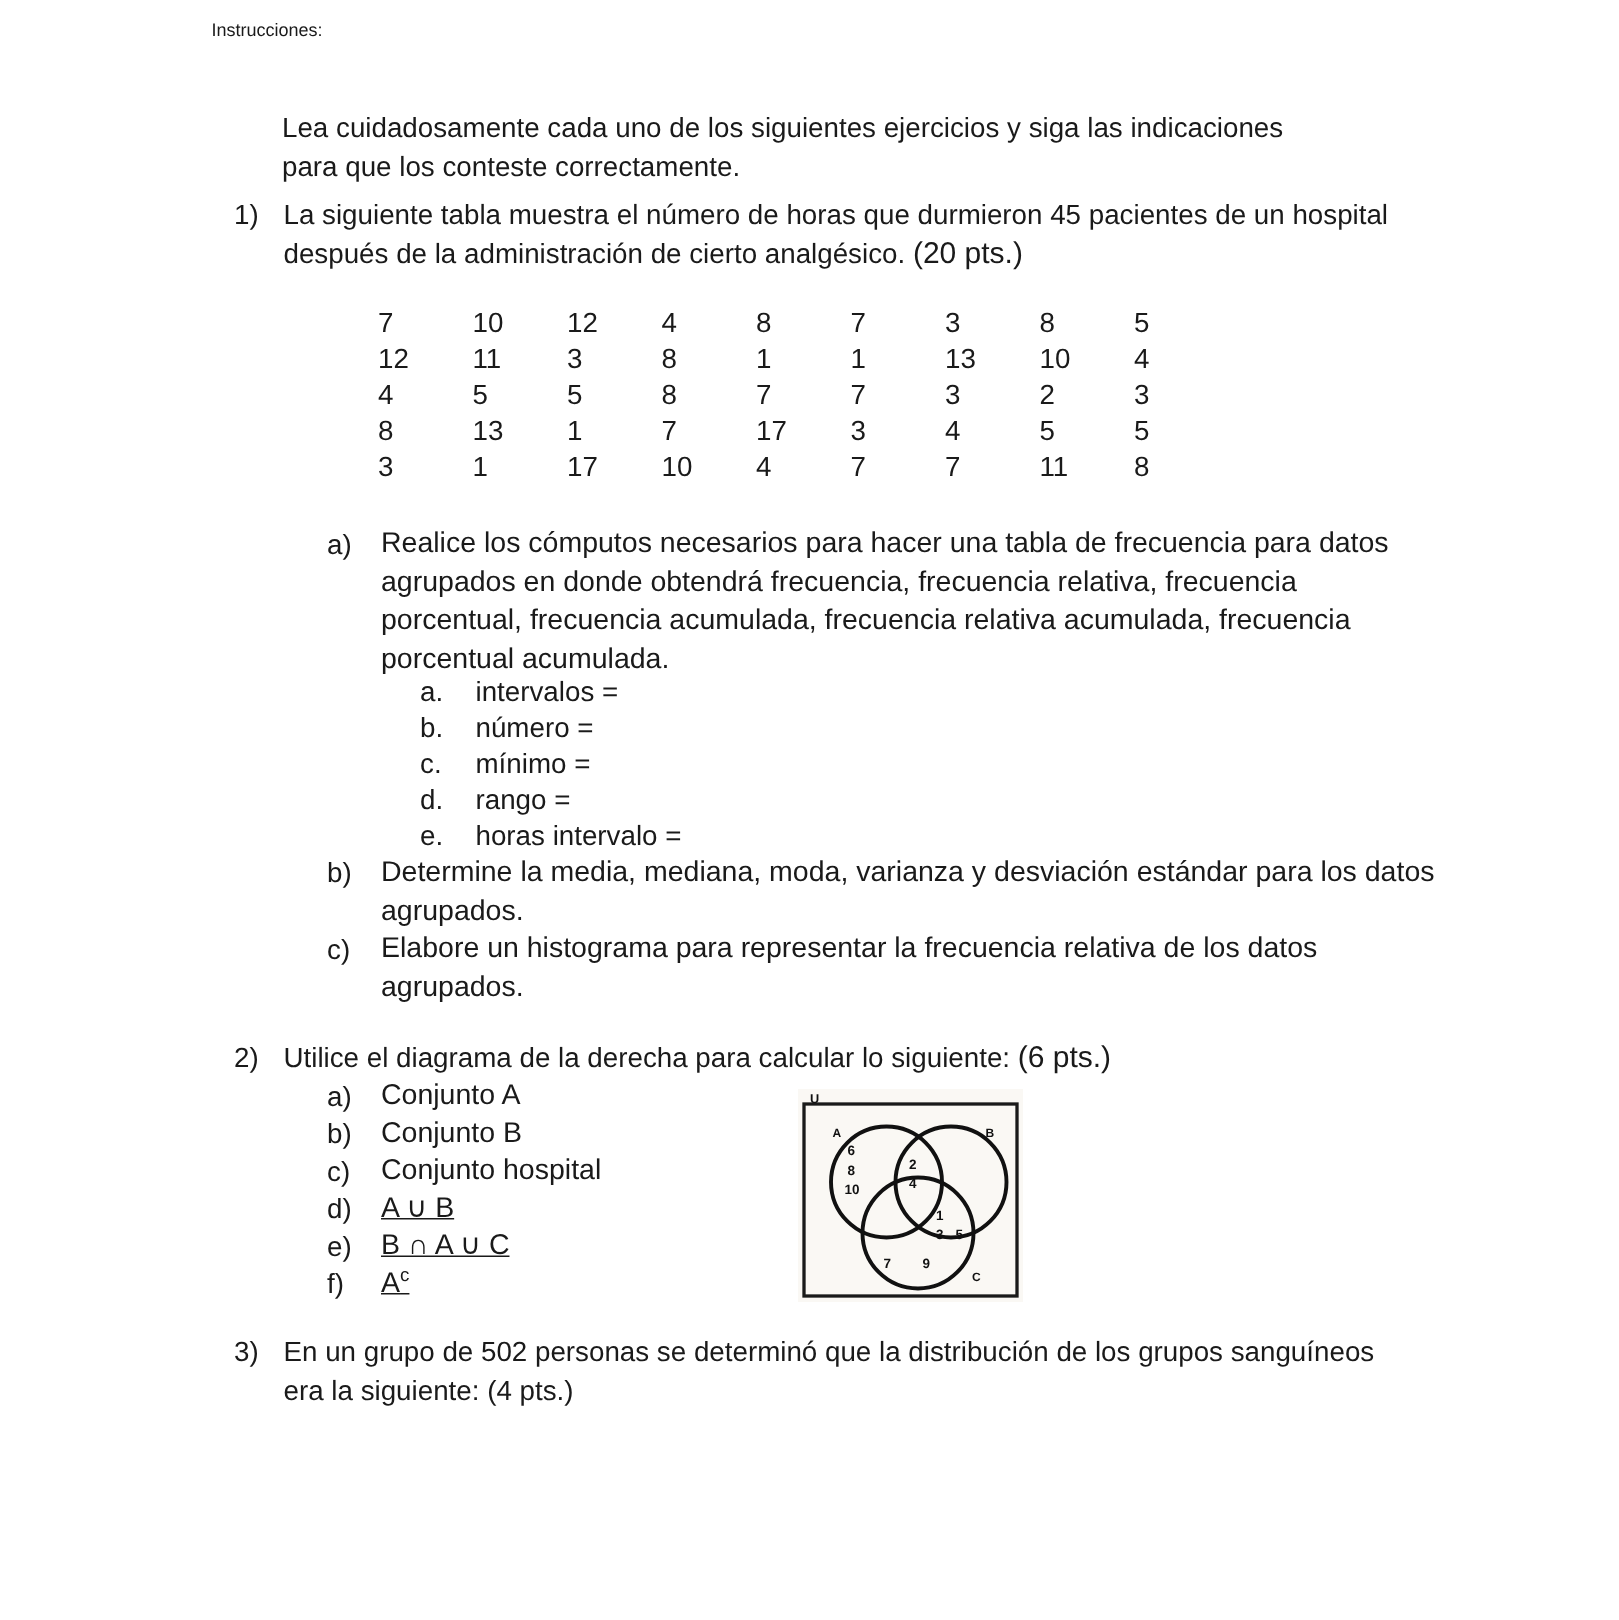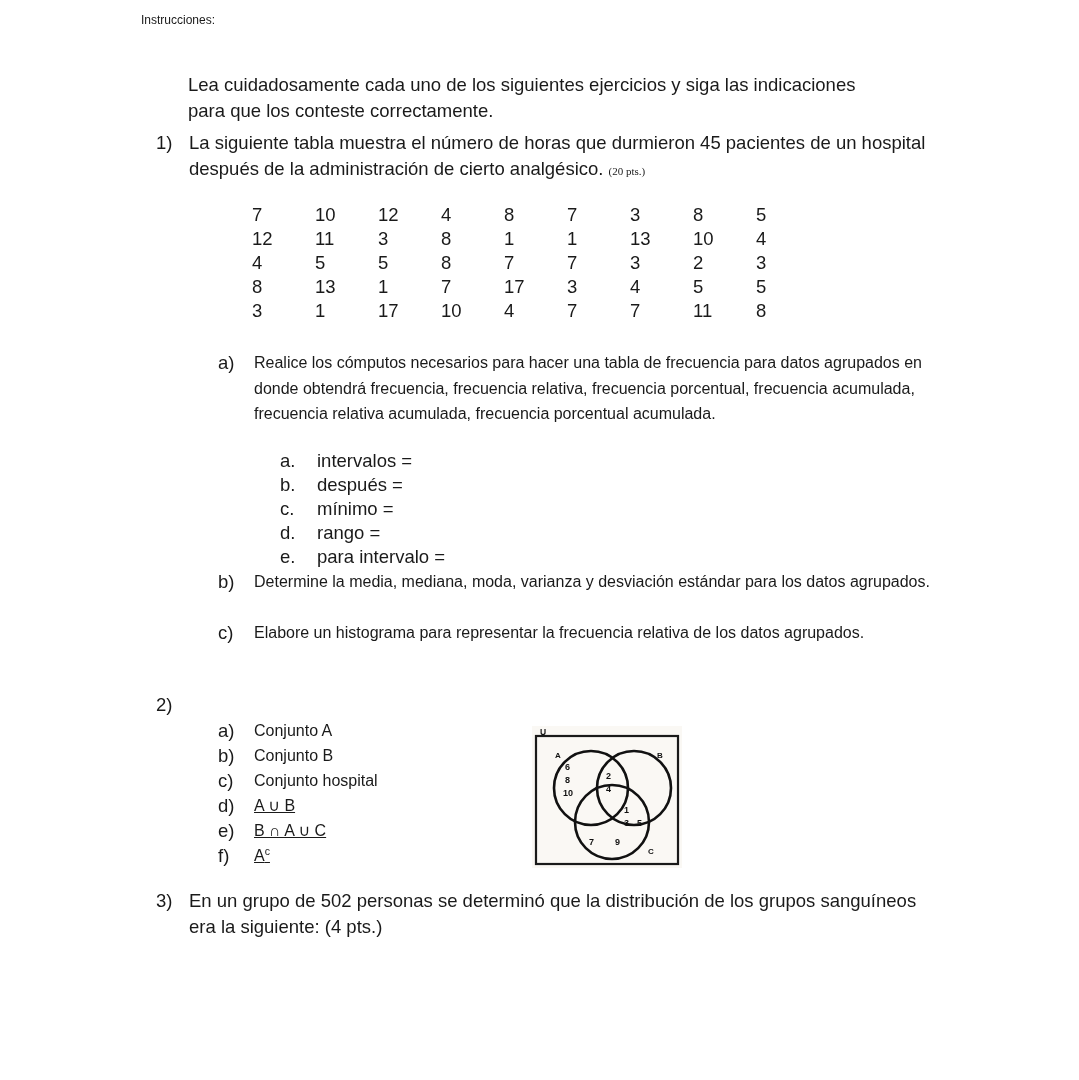--- a/index.html
+++ b/index.html
@@ -53,38 +53,37 @@
     width: 33px;
     font-size: 18.5px;
     line-height: 25.5px;
   }
   .q .body {
     font-size: 18.5px;
     line-height: 25.5px;
   }
 
   .pts {
-    font-size: 11px;
-    font-family: Liberation Serif, serif;
+    font-size: 20px;
   }
 
   
   .sub {
     position: absolute;
     display: flex;
     align-items: flex-start;
   }
   .sub .marker {
     flex: 0 0 auto;
     width: 36px;
     font-size: 18.5px;
     line-height: 25.5px;
   }
   .sub .body {
-    font-size: 16px;
+    font-size: 19px;
     line-height: 25.5px;
   }
 
   
   .inner {
     position: absolute;
     display: flex;
     align-items: flex-start;
   }
   .inner .marker {
@@ -206,47 +205,51 @@
     <div class="marker">a)</div>
     <div class="body">Realice los cómputos necesarios para hacer una tabla de frecuencia para datos agrupados en donde obtendrá frecuencia, frecuencia relativa, frecuencia porcentual, frecuencia acumulada, frecuencia relativa acumulada, frecuencia porcentual acumulada.</div>
   </div>
 
   <div class="inner" style="left:280px; top:449px;">
     <div class="marker">a.</div>
     <div class="body">intervalos =</div>
   </div>
   <div class="inner" style="left:280px; top:473px;">
     <div class="marker">b.</div>
-    <div class="body">después =</div>
+    <div class="body">número =</div>
   </div>
   <div class="inner" style="left:280px; top:497px;">
     <div class="marker">c.</div>
     <div class="body">mínimo =</div>
   </div>
   <div class="inner" style="left:280px; top:521px;">
     <div class="marker">d.</div>
     <div class="body">rango =</div>
   </div>
   <div class="inner" style="left:280px; top:545px;">
     <div class="marker">e.</div>
-    <div class="body">para intervalo =</div>
+    <div class="body">horas intervalo =</div>
   </div>
 
   <div class="sub" style="left:218px; top:569px; width:740px;">
     <div class="marker">b)</div>
     <div class="body">Determine la media, mediana, moda, varianza y desviación estándar para los datos agrupados.</div>
   </div>
 
   <div class="sub" style="left:218px; top:620px; width:745px;">
     <div class="marker">c)</div>
     <div class="body">Elabore un histograma para representar la frecuencia relativa de los datos agrupados.</div>
   </div>
 
   <div class="q" style="left:156px; top:692px; width:790px;">
     <div class="marker">2)</div>
+    <div class="body">
+      <span>Utilice el diagrama de la derecha para calcular lo siguiente:</span>
+      <span class="pts">(6 pts.)</span>
+    </div>
   </div>
 
   <div class="sub" style="left:218px; top:718px;">
     <div class="marker">a)</div>
     <div class="body">Conjunto A</div>
   </div>
   <div class="sub" style="left:218px; top:743px;">
     <div class="marker">b)</div>
     <div class="body">Conjunto B</div>
   </div>

